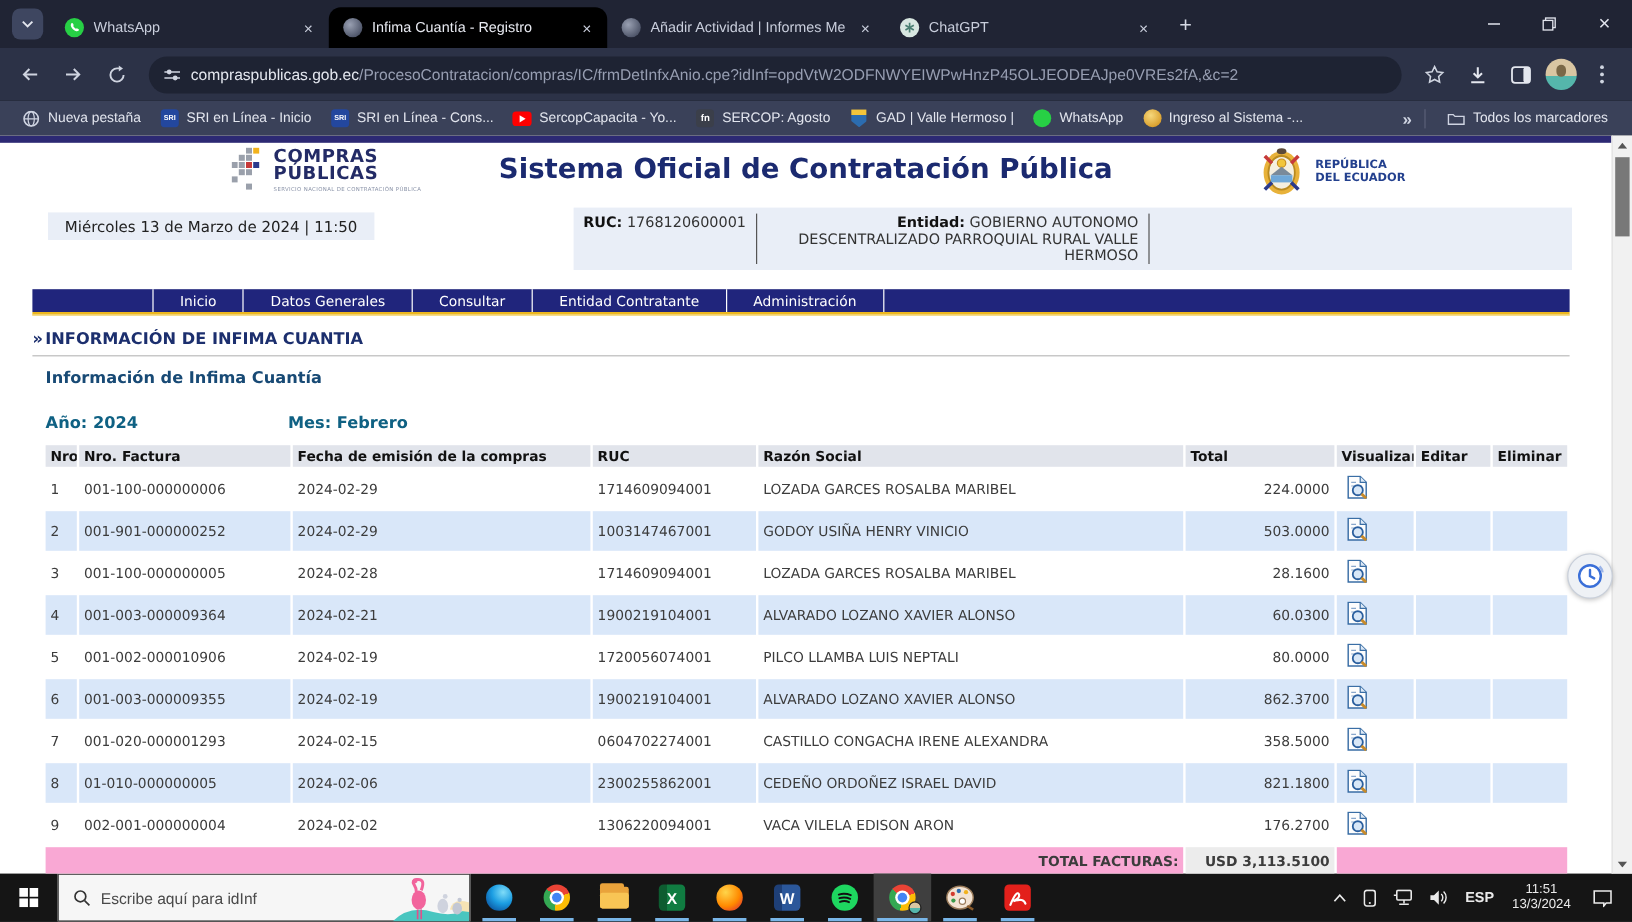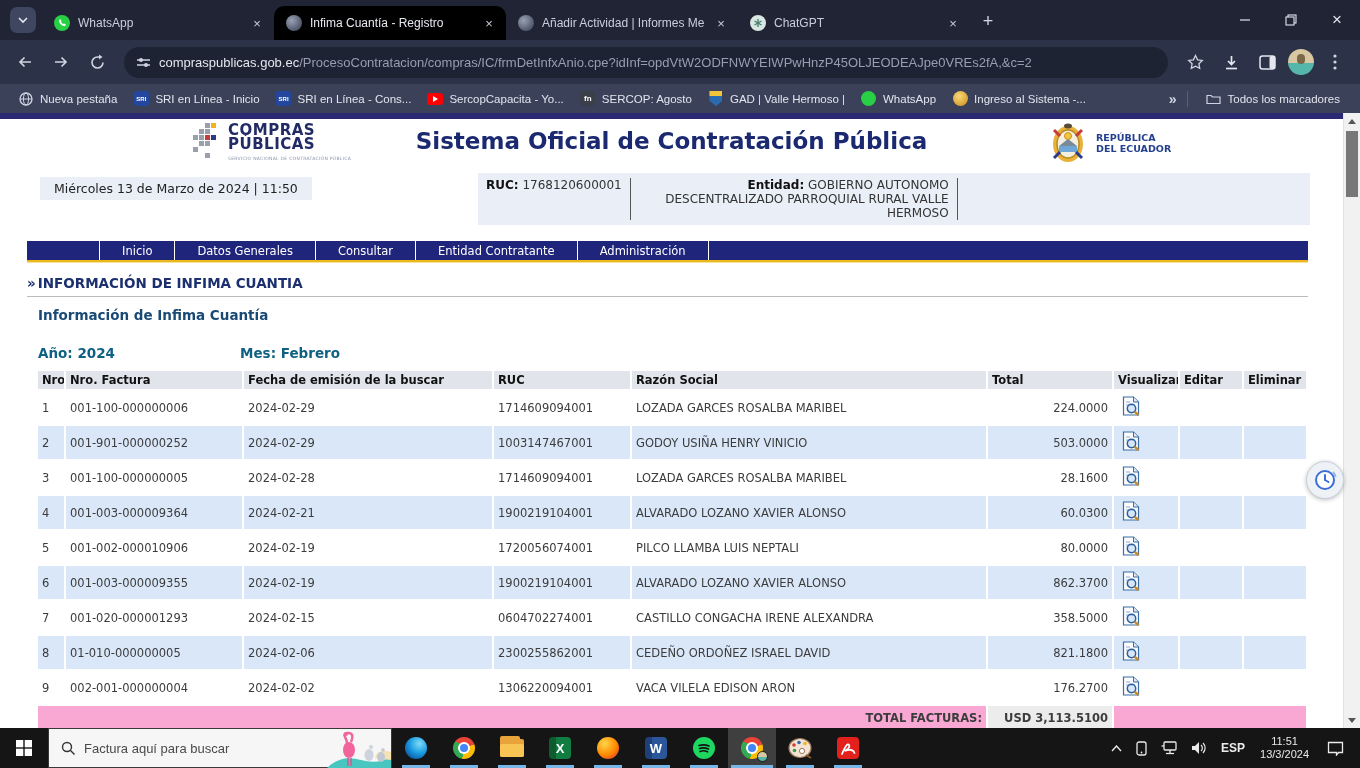--- a/index.html
+++ b/index.html
@@ -67,21 +67,21 @@
 
   .session { position:relative; height:58px; font-size:12px; }
   .datebox { position:absolute; left:40px; top:6px; background:#e9eef7; padding:4px 14px; color:#222; font-size:12.5px; }
   .infobox { position:absolute; left:478px; top:2px; width:832px; background:#e9eef7; padding:5px 8px; display:flex; gap:8px; align-items:flex-start; }
   .infobox b { color:#111; }
   .entity { width:310px; text-align:right; line-height:1.18; }
   .vsep { width:1px; align-self:stretch; background:#555; }
   .userline { white-space:nowrap; }
   .logout { color:#1b2a70; font-weight:bold; text-decoration:underline; cursor:pointer; }
 
-  .navbar { margin:12px 0 0 27px; width:1281px; height:19px; background:#20257c; display:flex; align-items:stretch; padding-left:72px; }
+  .navbar { margin:12px 0 0 27px; width:1281px; height:19px; background:#20257c; display:flex; align-items:stretch; padding-left:100px; }
   .nav-item { display:flex; align-items:center; padding:0 22px; color:#fff; font-size:11.5px; border-right:1px solid #fff; cursor:pointer; }
   .nav-item:first-child { border-left:1px solid #fff; }
   .goldbar { margin-left:27px; width:1281px; height:3px; background:#ecb71f; border-bottom:1px solid #f6e29b; }
 
   .breadcrumb { margin:12px 0 0 27px; width:1281px; border-bottom:1px solid #bbb; padding-bottom:5px;
                 font-size:13.5px; font-weight:bold; color:#1c2f6e; display:flex; gap:2px; }
   .section-title { margin:10px 0 0 38px; font-size:13.5px; font-weight:bold; color:#184a75; }
   .filters { margin:22px 0 0 38px; display:flex; font-size:13.5px; font-weight:bold; color:#0f6183; }
   .filters .year { width:202px; }
 
@@ -408,21 +408,21 @@
           <col style="width:354px">
             <col style="width:124px">
             <col style="width:64px">
             <col style="width:62px">
             <col style="width:62px">
         </colgroup>
         <thead>
           <tr>
             <th>Nro</th>
             <th>Nro. Factura</th>
-            <th>Fecha de emisión de la buscar</th>
+            <th>Fecha de emisión de la compras</th>
             <th>RUC</th>
             <th>Razón Social</th>
             <th>Total</th>
             <th>Visualizar</th>
             <th>Editar</th>
             <th>Eliminar</th>
           </tr>
         </thead>
         <tbody>
             <tr>
@@ -647,21 +647,21 @@
           <rect x="8.7" y="0" width="7.3" height="7.3" fill="#fff"></rect>
         <rect x="0" y="8.7" width="7.3" height="7.3" fill="#fff"></rect>
           <rect x="8.7" y="8.7" width="7.3" height="7.3" fill="#fff"></rect>
       </svg>
     </div>
     <div class="tsearch">
       <svg width="15" height="15" viewBox="0 0 15 15">
         <circle cx="6" cy="6" r="4.5" fill="none" stroke="#333" stroke-width="1.4"></circle>
           <line x1="9.5" y1="9.5" x2="13.5" y2="13.5" stroke="#333" stroke-width="1.4"></line>
       </svg>
-      <span class="ph">Factura aquí para buscar</span>
+      <span class="ph">Escribe aquí para idInf</span>
       <svg class="deco" viewBox="0 0 64 40">
         <path d="M0 40 Q14 26 34 32 Q52 37 64 28 V40 Z" fill="#49c6c0"></path>
         <path d="M64 24 Q50 20 48 30 L64 32 Z" fill="#f6e3b4"></path>
         <ellipse cx="22" cy="22" rx="6" ry="8" fill="#f2649c"></ellipse>
         <path d="M24 14 Q28 4 20 5 Q16 5.5 18 9 Q20 12 20 16" fill="none" stroke="#f2649c" stroke-width="2.5"></path>
         <circle cx="19" cy="6" r="2" fill="#f2649c"></circle>
         <line x1="21" y1="30" x2="21" y2="38" stroke="#e0508c" stroke-width="1.4"></line>
         <line x1="24" y1="30" x2="24" y2="38" stroke="#e0508c" stroke-width="1.4"></line>
         <ellipse cx="42" cy="27" rx="4.5" ry="6" fill="#cfd3de"></ellipse>
           <circle cx="44" cy="19" r="2" fill="#cfd3de"></circle>

